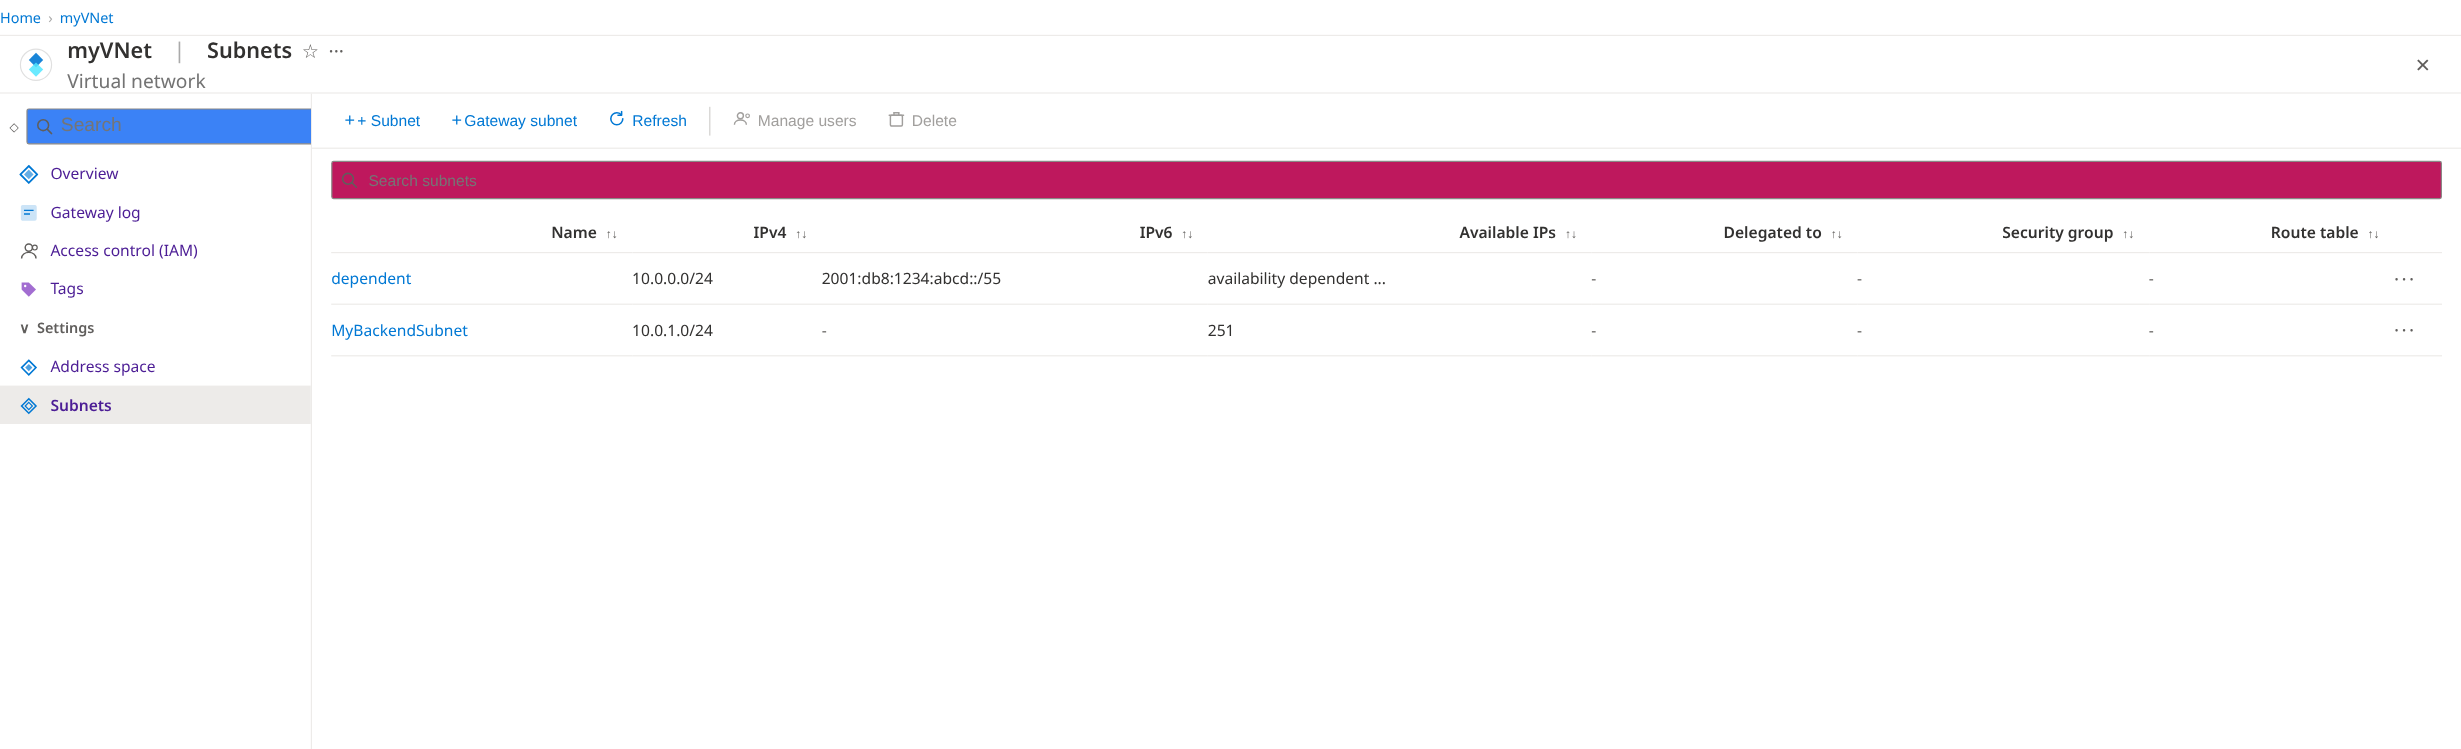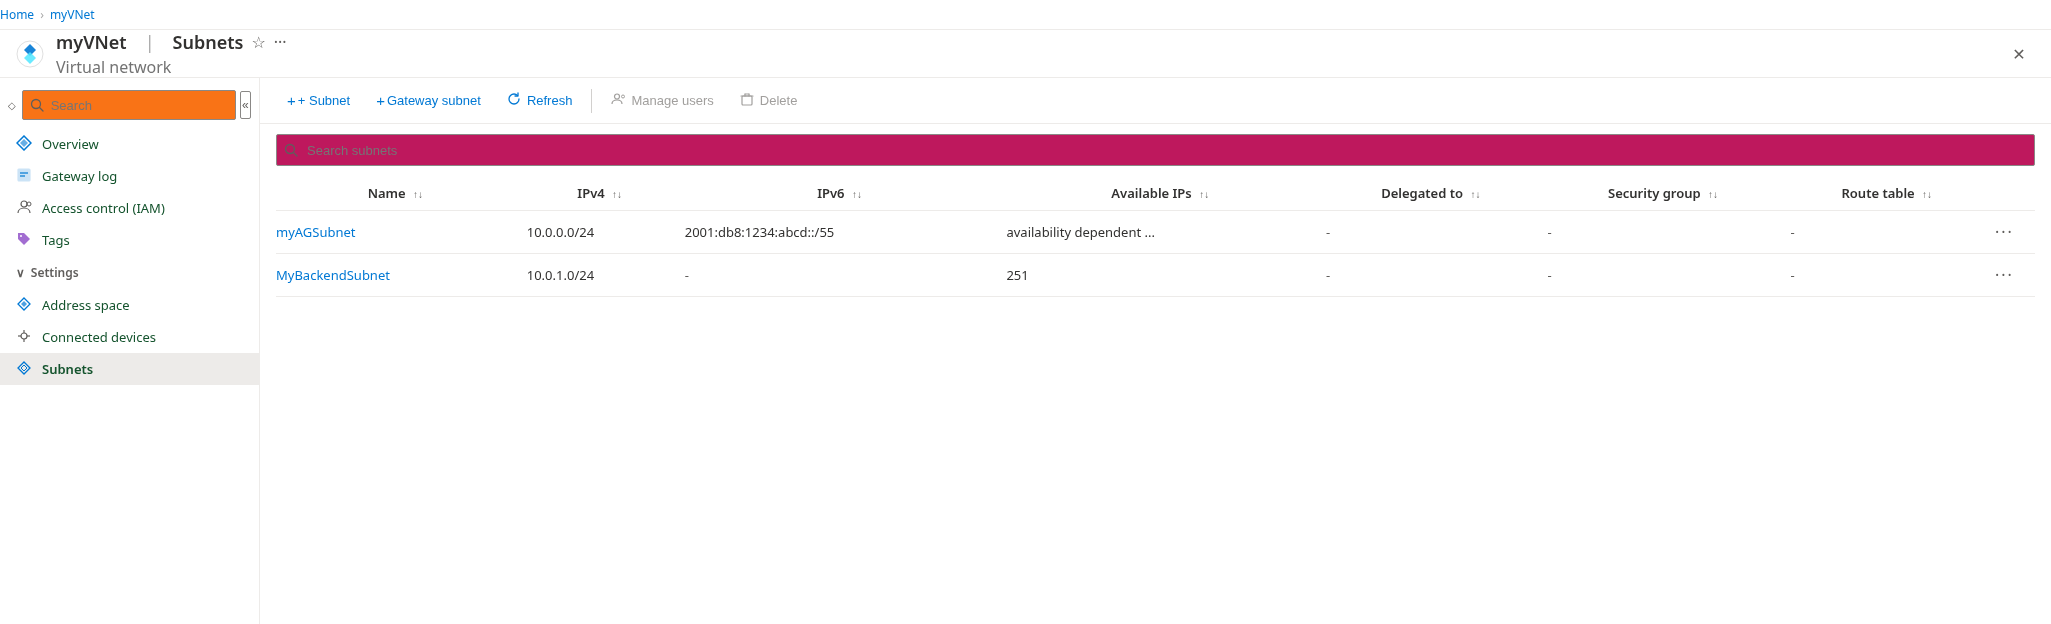--- a/index.html
+++ b/index.html
@@ -34,33 +34,33 @@
     
     .sidebar {
       width: 260px; min-width: 260px; border-right: 1px solid #edebe9;
       display: flex; flex-direction: column; overflow-y: auto; padding: 8px 0;
     }
     .sidebar-search-row {
       display: flex; align-items: center; padding: 4px 8px 8px 8px; gap: 4px;
     }
     .sidebar-search-input {
       flex: 1; height: 30px; border: 1px solid #8a8886; border-radius: 2px;
-      padding: 0 8px 0 28px; font-size: 13px; outline: none; background: #f97316;
+      padding: 0 8px 0 28px; font-size: 16px; outline: none; background: #3b82f6;
       color: #323130;
     }
     .search-icon-wrap { position: relative; flex: 1; }
     .search-icon-wrap svg { position: absolute; left: 8px; top: 50%; transform: translateY(-50%); pointer-events: none; }
     .collapse-btn {
       width: 28px; height: 28px; border: 1px solid #8a8886; border-radius: 2px;
       background: #fff; cursor: pointer; display: flex; align-items: center; justify-content: center;
       font-size: 12px; color: #605e5c;
     }
     .nav-item {
-      display: flex; align-items: flex-start; padding: 7px 16px; gap: 10px;
-      cursor: pointer; font-size: 13px; color: #14532d;
+      display: flex; align-items: flex-end; padding: 7px 16px; gap: 10px;
+      cursor: pointer; font-size: 13px; color: #4c1d95;
     }
     .nav-item.active { background: #edebe9; font-weight: 600; }
     .nav-item .nav-icon { width: 16px; height: 16px; display: flex; align-items: center; justify-content: center; flex-shrink: 0; }
     .nav-section-header {
       display: flex; align-items: center; padding: 8px 16px; gap: 6px;
       font-size: 12px; color: #605e5c; font-weight: 600; cursor: pointer;
     }
 
     
     .content { flex: 1; display: flex; flex-direction: column; overflow: hidden; }
@@ -85,21 +85,21 @@
     .search-bar-input {
       width: 100%; height: 32px; border: 1px solid #8a8886; border-radius: 2px;
       padding: 0 8px 0 30px; font-size: 13px; outline: none; background: #be185d;
     }
 
     
     .table-wrap { flex: 1; overflow-y: auto; padding: 0 16px; }
     table { width: 100%; border-collapse: collapse; }
     thead tr { border-bottom: 1px solid #edebe9; }
     th {
-      text-align: center; padding: 8px 12px 8px 0;
+      text-align: right; padding: 8px 12px 8px 0;
       font-size: 13px; font-weight: 600; color: #323130;
       white-space: nowrap; user-select: none; cursor: pointer;
     }
     th .sort-arrows { font-size: 10px; color: #605e5c; margin-left: 4px; }
     td {
       padding: 10px 12px 10px 0; font-size: 13px; color: #323130;
       border-bottom: 1px solid #edebe9; vertical-align: middle;
     }
     td.link { color: #0078d4; cursor: pointer; }
     td.muted { color: #605e5c; }
@@ -201,32 +201,20 @@
     </div>
     <div class="nav-item">
       <span class="nav-icon">
         <svg width="16" height="16" viewBox="0 0 16 16" xmlns="http://www.w3.org/2000/svg">
           <polygon points="8,2 14,8 8,14 2,8" fill="none" stroke="#0078d4" stroke-width="1.3"></polygon>
           <polygon points="8,5 11,8 8,11 5,8" fill="#0078d4" opacity="0.7"></polygon>
         </svg>
       </span>
       <span>Address space</span>
     </div>
-    <div class="nav-item">
-      <span class="nav-icon">
-        <svg width="16" height="16" viewBox="0 0 16 16" xmlns="http://www.w3.org/2000/svg">
-          <circle cx="8" cy="8" r="3" fill="none" stroke="#605e5c" stroke-width="1.2"></circle>
-          <line x1="8" y1="2" x2="8" y2="5" stroke="#605e5c" stroke-width="1.2"></line>
-          <line x1="8" y1="11" x2="8" y2="14" stroke="#605e5c" stroke-width="1.2"></line>
-          <line x1="2" y1="8" x2="5" y2="8" stroke="#605e5c" stroke-width="1.2"></line>
-          <line x1="11" y1="8" x2="14" y2="8" stroke="#605e5c" stroke-width="1.2"></line>
-        </svg>
-      </span>
-      <span>Connected devices</span>
-    </div>
     <div class="nav-item active">
       <span class="nav-icon">
         <svg width="16" height="16" viewBox="0 0 16 16" xmlns="http://www.w3.org/2000/svg">
           <polygon points="8,2 14,8 8,14 2,8" fill="none" stroke="#0078d4" stroke-width="1.3"></polygon>
           <polygon points="8,5 11,8 8,11 5,8" fill="none" stroke="#0078d4" stroke-width="1"></polygon>
         </svg>
       </span>
       <span>Subnets</span>
     </div>
   </div>
@@ -316,21 +304,21 @@
             </th>
             <th>
               <span>Route table</span>
               <span class="sort-arrows">↑↓</span>
             </th>
             <th style="width:40px;"></th>
           </tr>
         </thead>
         <tbody id="table-body">
         <tr>
-      <td class="link">myAGSubnet</td>
+      <td class="link">dependent</td>
       <td>10.0.0.0/24</td>
       <td class="">2001:db8:1234:abcd::/55</td>
       <td>availability dependent ...</td>
       <td class="muted">-</td>
       <td class="muted">-</td>
       <td class="muted">-</td>
       <td class="row-actions">···</td>
     </tr>
             <tr>
       <td class="link">MyBackendSubnet</td>

